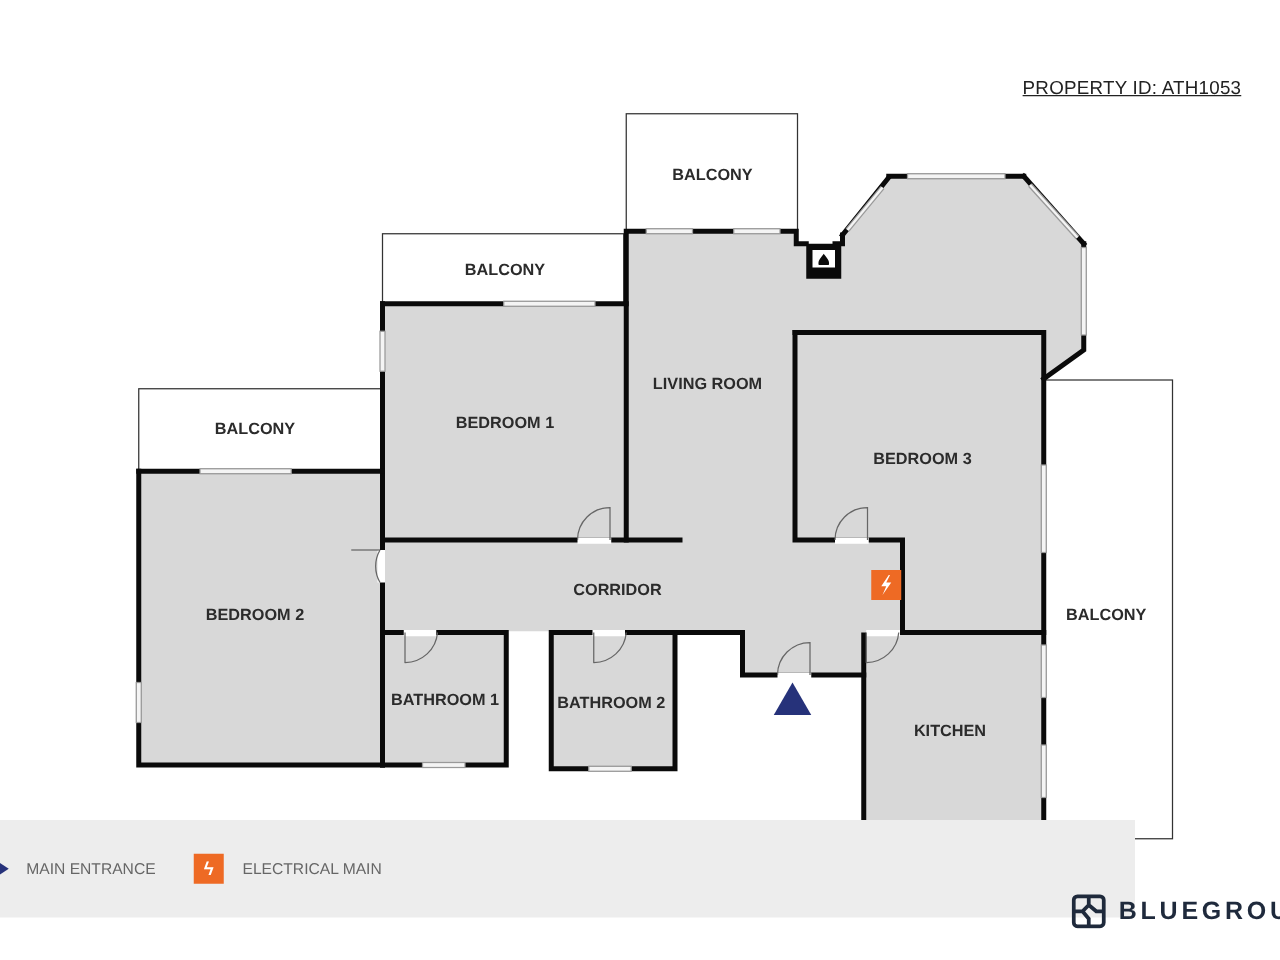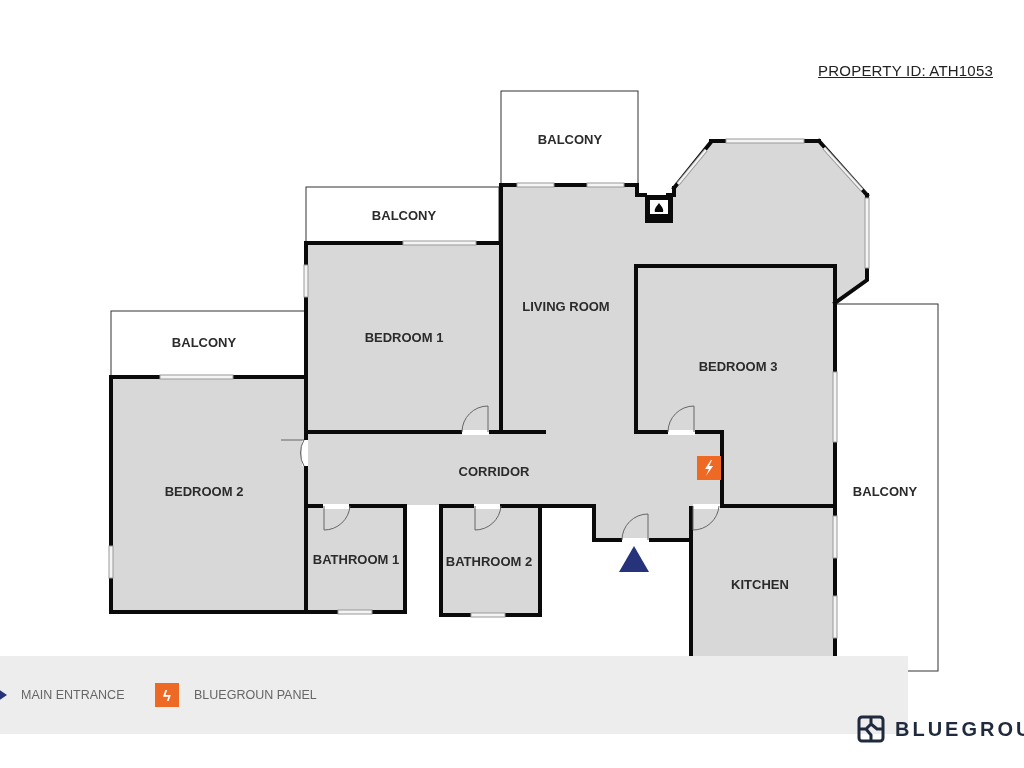--- a/index.html
+++ b/index.html
@@ -133,21 +133,21 @@
   <text class="lbl" x="760" y="589">KITCHEN</text>
 </svg>
 
 <div class="legend">
   <div class="lg-item" style="left:-2px;">
     <span class="lg-entr-icon"></span>
     <span>MAIN ENTRANCE</span>
   </div>
   <div class="lg-item" style="left:155px;">
     <span class="lg-elec-icon">ϟ</span>
-    <span>BLUEGROUN PANEL</span>
+    <span>ELECTRICAL MAIN</span>
   </div>
 </div>
 
 <div class="brand">
   <svg width="28" height="28" viewBox="0 0 28 28">
     <rect x="2" y="2" width="24" height="24" rx="3" fill="none" stroke="#1f2a3c" stroke-width="3"></rect>
     <path d="M2,14 L9,14 L14,9 L14,2 M14,9 L20,14 L26,14 M9,14 L14,20 L14,26" fill="none" stroke="#1f2a3c" stroke-width="3"></path>
   </svg>
   <span class="brand-name">BLUEGROUN</span>
 </div>

